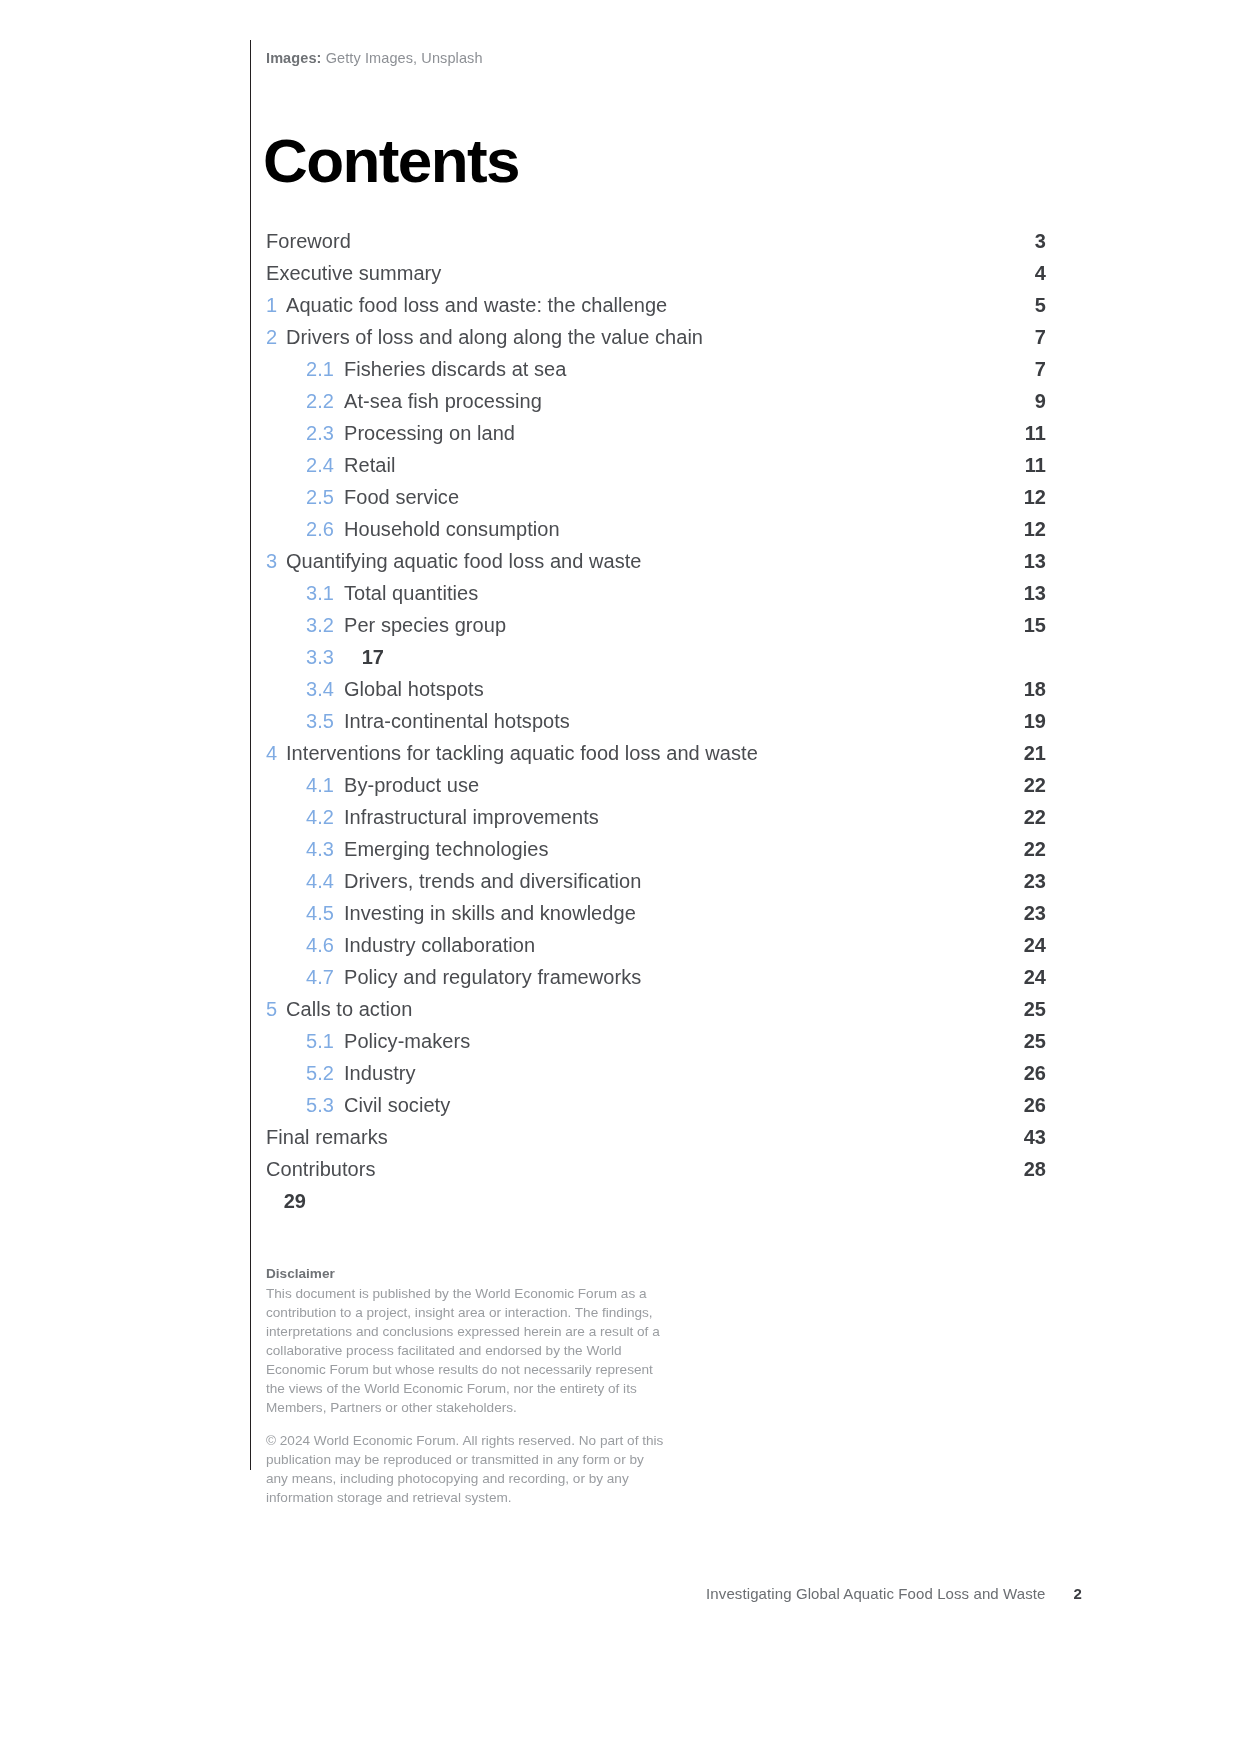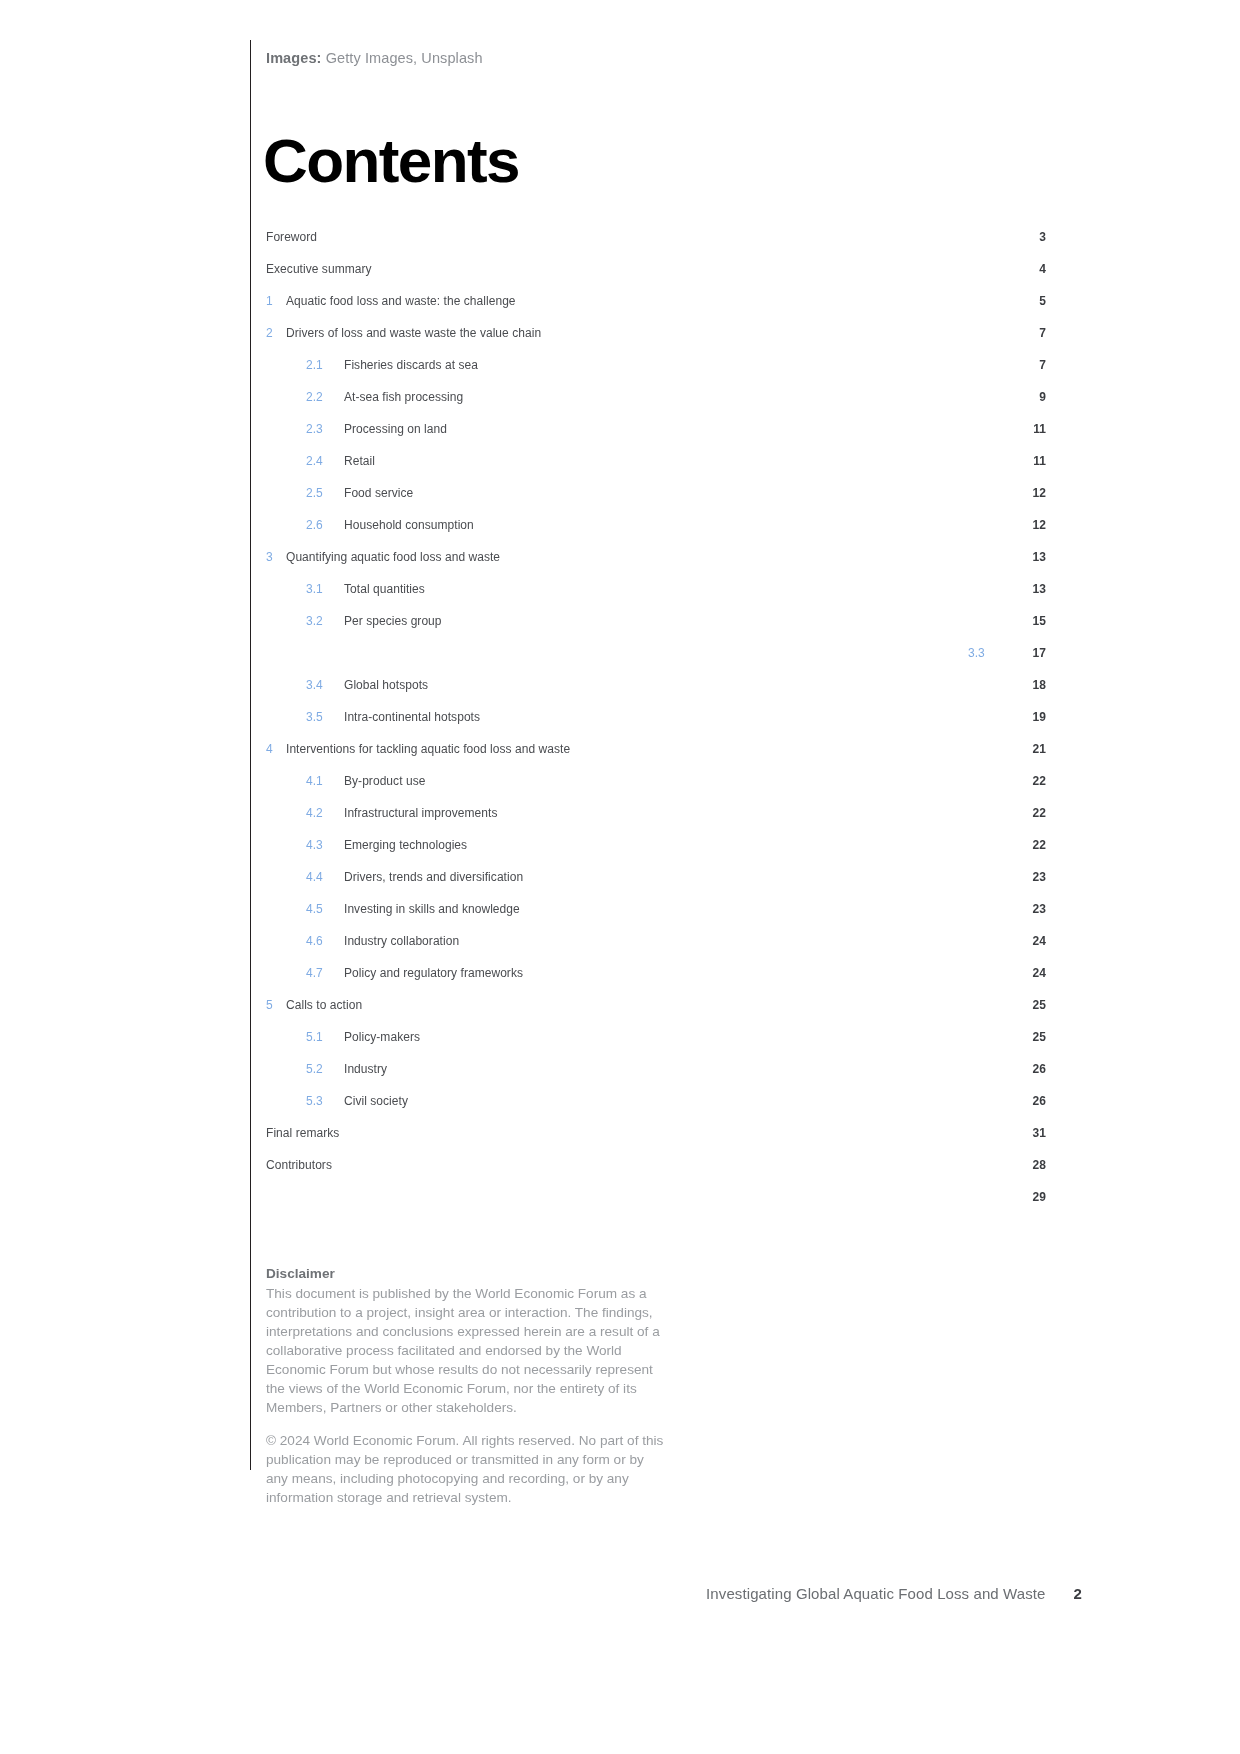--- a/index.html
+++ b/index.html
@@ -64,24 +64,23 @@
 
   
   .toc {
     margin-top: 38px;
     width: 780px;
   }
   .toc-row {
     display: flex;
     align-items: baseline;
     height: 32px;
-    font-size: 12px;
+    font-size: 20px;
     color: #4a4c50;
     letter-spacing: .05px;
-    justify-content: flex-end;
   }
   .toc-row .num {
     color: #7fabe3;
     flex: 0 0 auto;
     text-align: left;
   }
   .toc-row .label {
     flex: 1 1 auto;
   }
   .toc-row .pg {
@@ -169,21 +168,21 @@
           <span class="label">Executive summary</span>
           <span class="pg">4</span>
         </div>
         <div class="toc-row lvl1">
           <span class="num">1</span>
           <span class="label">Aquatic food loss and waste: the challenge</span>
           <span class="pg">5</span>
         </div>
         <div class="toc-row lvl1">
           <span class="num">2</span>
-          <span class="label">Drivers of loss and waste waste the value chain</span>
+          <span class="label">Drivers of loss and along along the value chain</span>
           <span class="pg">7</span>
         </div>
         <div class="toc-row lvl2">
           <span class="num">2.1</span>
           <span class="label">Fisheries discards at sea</span>
           <span class="pg">7</span>
         </div>
         <div class="toc-row lvl2">
           <span class="num">2.2</span>
           <span class="label">At-sea fish processing</span>
@@ -294,21 +293,21 @@
           <span class="pg">26</span>
         </div>
         <div class="toc-row lvl2">
           <span class="num">5.3</span>
           <span class="label">Civil society</span>
           <span class="pg">26</span>
         </div>
         <div class="toc-row lvl0">
           <span class="num"></span>
           <span class="label">Final remarks</span>
-          <span class="pg">31</span>
+          <span class="pg">43</span>
         </div>
         <div class="toc-row lvl0">
           <span class="num"></span>
           <span class="label">Contributors</span>
           <span class="pg">28</span>
         </div>
         <div class="toc-row lvl0">
           <span class="num"></span>
           <span class="pg">29</span>
         </div>

